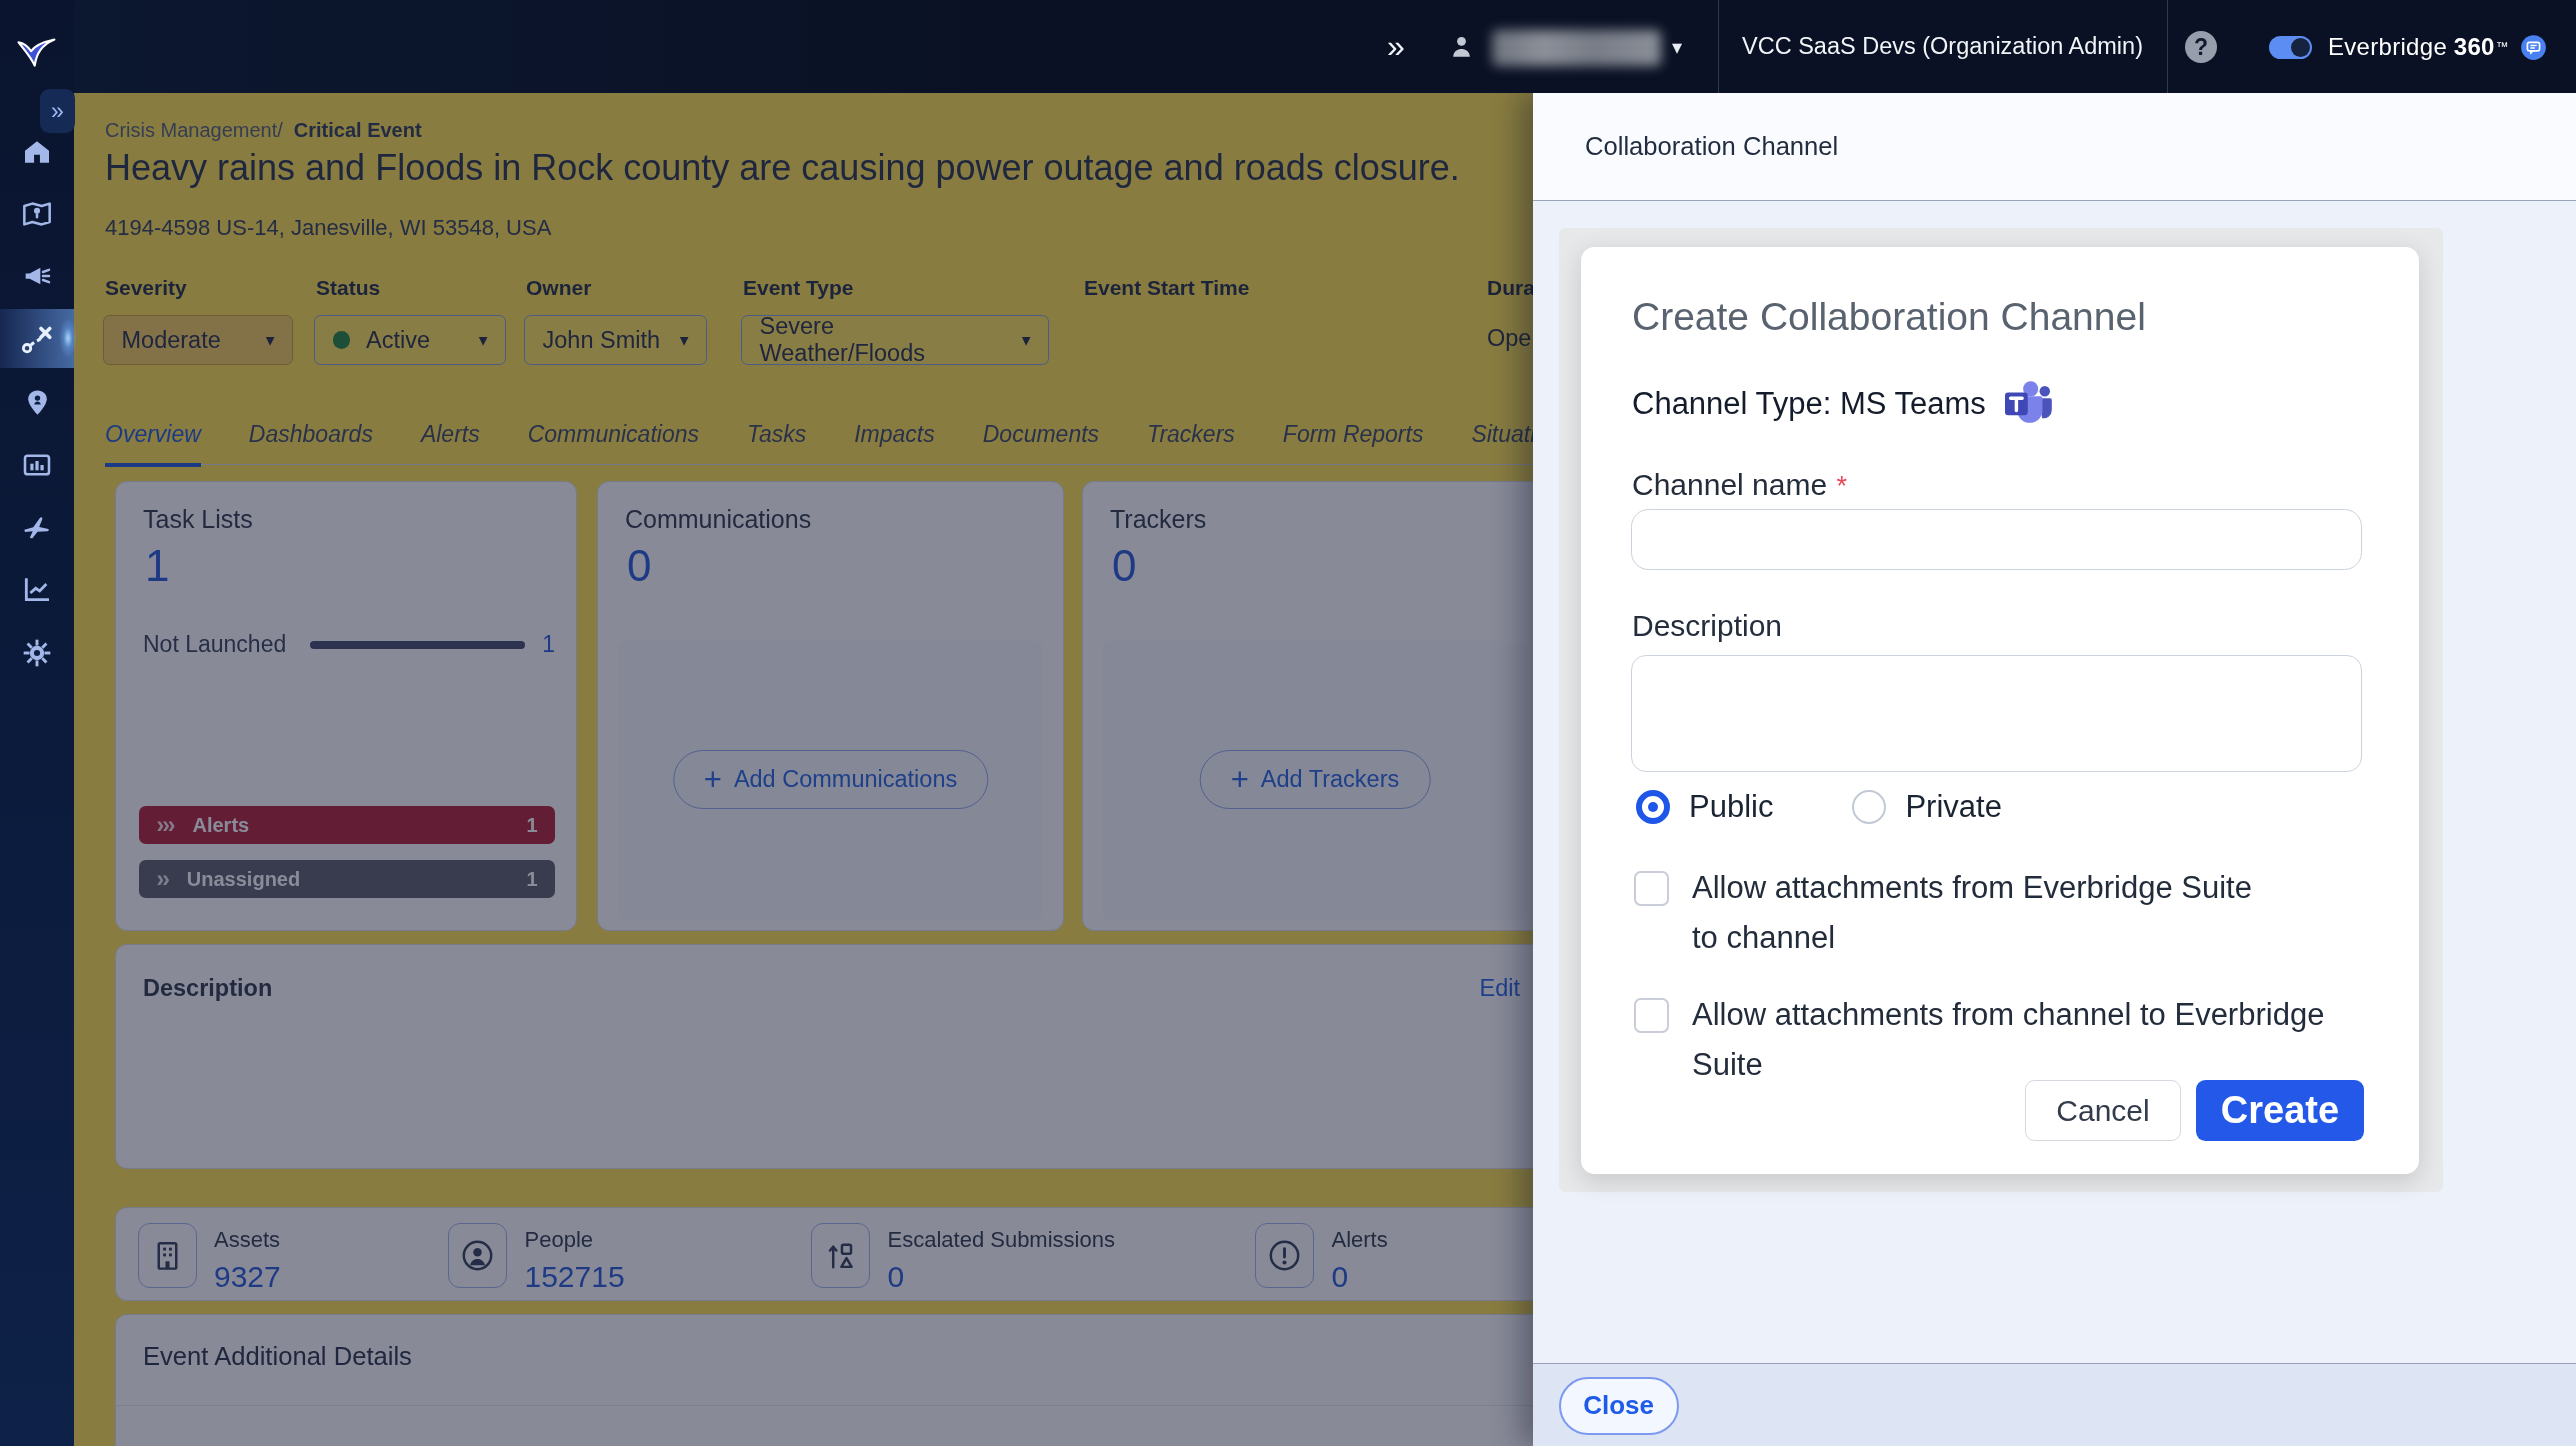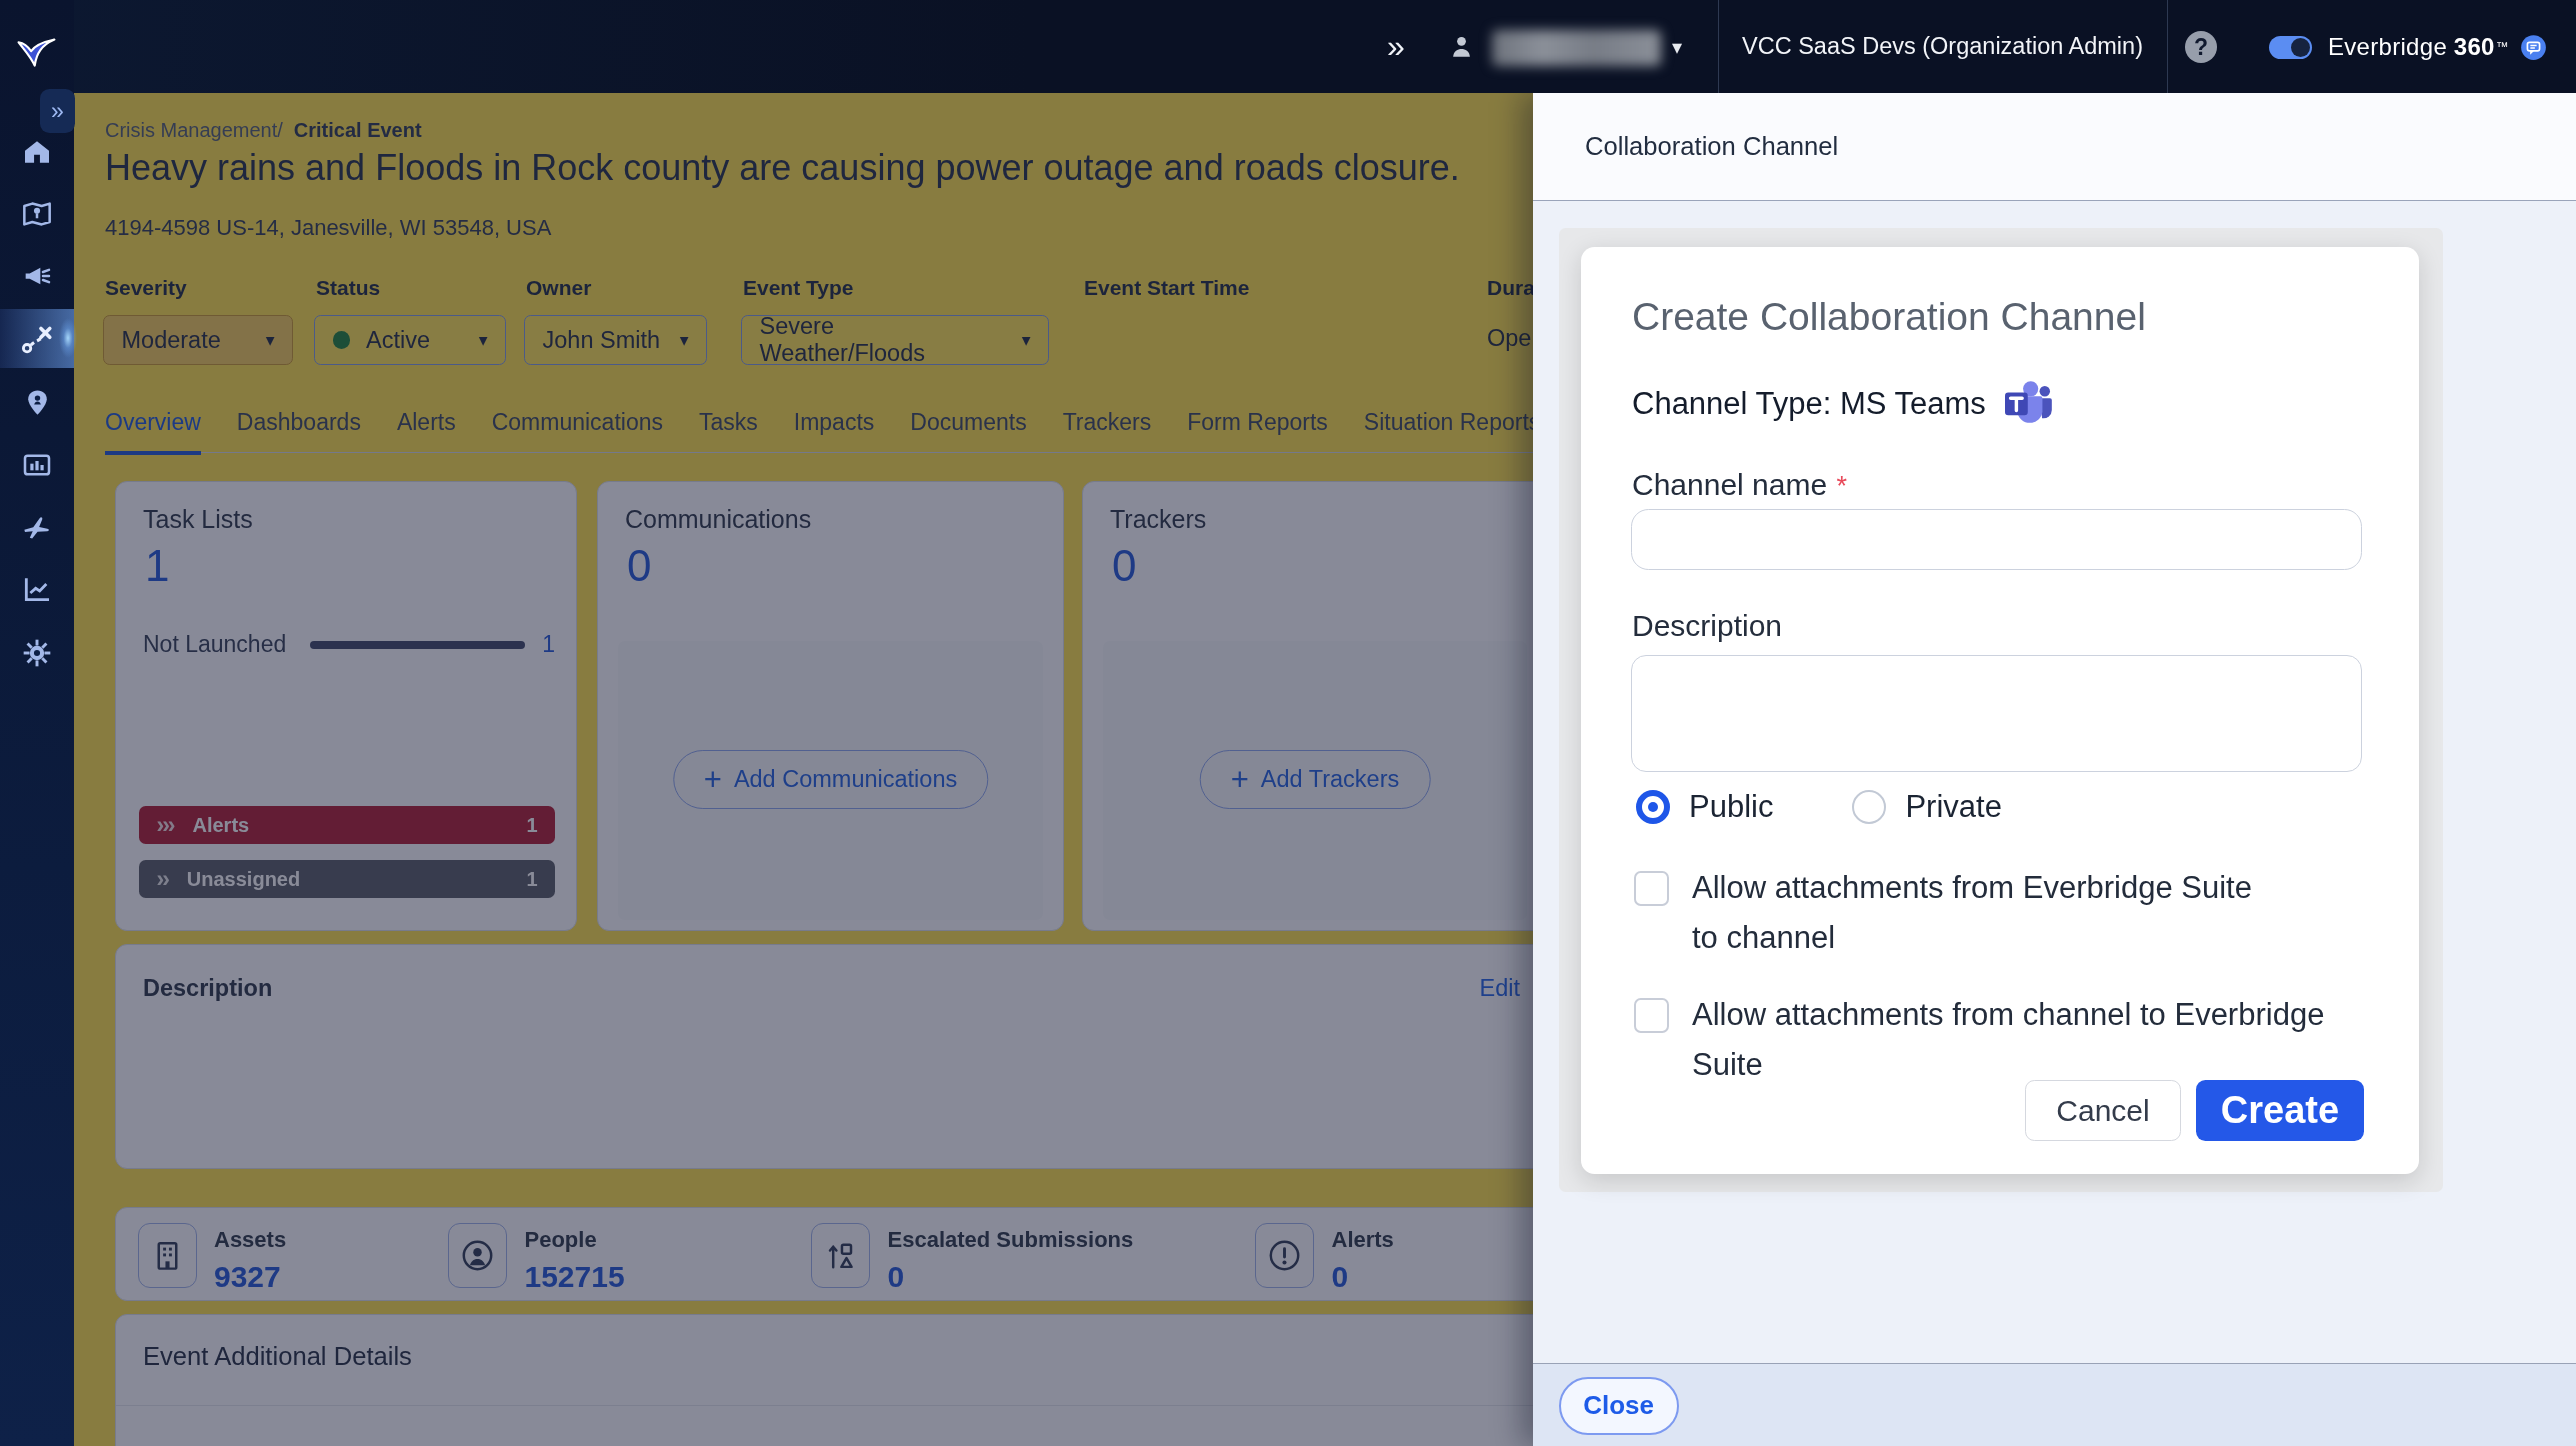--- a/index.html
+++ b/index.html
@@ -51,22 +51,22 @@
     display:flex; align-items:center; padding:0 17.5px; font-size:23.5px; color:#222c42; background:rgba(255,255,255,.06); }
   .chip .caret { margin-left:auto; font-size:17.5px; color:#1d2840; padding-left:16px; }
   #chip-severity { left:29px; width:190px; background:#f2ca58; border-color:#c9992e;gap:13px; }
   #chip-status { left:240px; width:192px; }
   .green-dot { width:17.5px; height:17.5px; border-radius:50%; background:#1e8038; margin-right:16px; }
   #chip-owner { left:450px; width:183px; }
   #chip-type { left:667px; width:308px; }
   #chip-start { left:1008px; width:356px; }
   #duration-value { position:absolute; left:1413px; top:232px; font-size:23.5px; color:#222c42; }
 
-  #tabbar { position:absolute; left:31px; top:316px; width:1429px; display:flex; gap:36px;
-    border-bottom:1.3px solid #d5dae4; }
+  #tabbar { position:absolute; left:31px; top:328px; width:1429px; display:flex; gap:48px;
+    border-bottom:1.3px solid #d5dae4;font-style:italic; }
   .tab { font-size:23px; color:#39465e; padding-bottom:15px; cursor:pointer; white-space:nowrap; }
   .tab.active { color:#1d56d6; border-bottom:4px solid #1d56d6; margin-bottom:-2.7px; }
 
   .card { position:absolute; background:#fdfdfe; border:1.3px solid #d9dde7; border-radius:12px; }
   #card-tasks { left:41px; top:388px; width:462px; height:450px; }
   #card-comms { left:523px; top:388px; width:467px; height:450px; }
   #card-trackers { left:1008px; top:388px; width:466px; height:450px; }
   .card-title { position:absolute; left:27px; top:23px; font-size:25px; color:#2b3648; }
   .card-count { position:absolute; left:29px; top:59px; font-size:44px; color:#2056d8; font-weight:500; }
   .nl-row { position:absolute; left:27px; top:149px; width:412px; display:flex; align-items:center; }
@@ -85,21 +85,21 @@
     border:1.3px solid #8aa5ee; border-radius:31px; background:transparent; color:#2160e0;
     font-size:23.5px; display:flex; align-items:center; padding:0 30px; white-space:nowrap;
     font-family:"Liberation Sans", sans-serif; }
   .add-btn .plus { font-size:31px; font-weight:300; margin-right:12px; }
 
   #card-desc { left:41px; top:851px; width:1433px; height:225px; }
   #desc-title { position:absolute; left:27px; top:30px; font-size:23.5px; font-weight:bold; color:#2b3648; }
   #desc-edit { position:absolute; right:27px; top:30px; font-size:23.5px; color:#2163e6; cursor:pointer; }
 
   #card-stats { left:41px; top:1114px; width:1433px; height:94px; }
-  .stat { position:absolute; top:15px; display:flex;font-weight:bold; }
+  .stat { position:absolute; top:15px; display:flex; }
   .stat-icon-box { width:59px; height:65px; border:1.3px solid #9db2ea; border-radius:12px;
     display:flex; align-items:center; justify-content:center; }
   .stat-text { margin-left:17.5px; padding-top:4px; }
   .stat-label { font-size:22px; color:#2b3748; }
   .stat-value { font-size:30px; color:#2056d8; margin-top:6.7px; }
 
   #card-additional { left:41px; top:1221px; width:1433px; height:269px; }
   #additional-title { position:absolute; left:27px; top:27px; font-size:25.6px; font-weight:500; color:#222d42; }
   #additional-divider { position:absolute; left:0; right:0; top:90px; border-top:1.3px solid #e3e6ed; }
 

